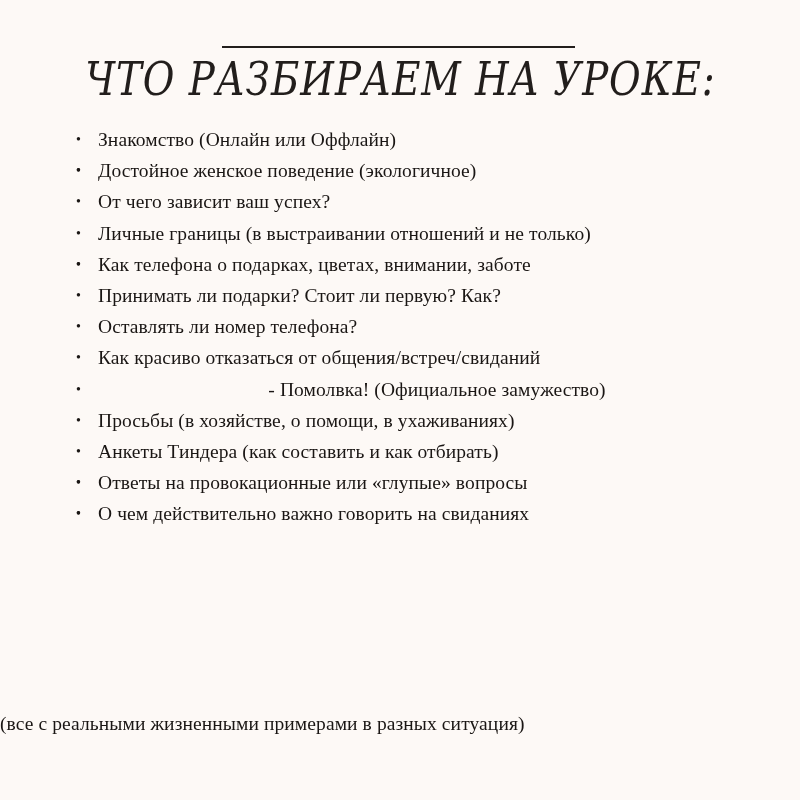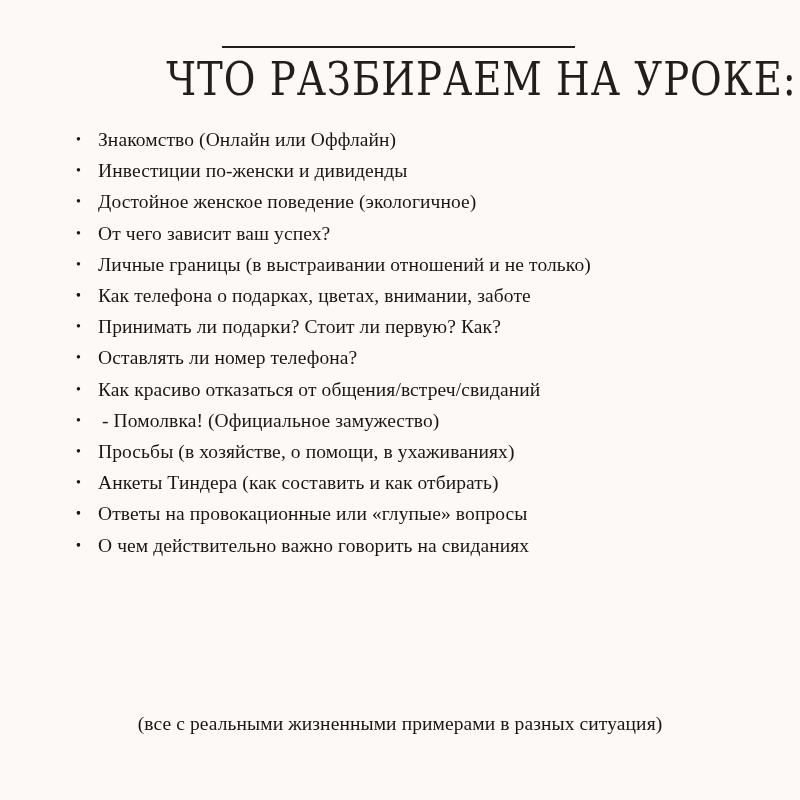--- a/index.html
+++ b/index.html
@@ -22,21 +22,22 @@
     position: relative;
     box-sizing: border-box;
   }
 
   
   .title-block {
     position: absolute;
     top: 52px;
     left: 0;
     width: 800px;
-    text-align: right;
+    text-align: center;
+    font-style: italic;
   }
   .title {
     font-family: "DejaVu Serif", "Liberation Serif", serif;
     font-size: 39px;
     line-height: 44px;
     letter-spacing: 1.0px;
     font-weight: 400;
     color: #221e1c;
     transform: scaleY(1.22) scaleX(0.99);
     transform-origin: center top;
@@ -75,48 +76,49 @@
   .list-item .bullet {
     position: absolute;
     left: 4px;
     top: 0;
     font-size: 14px;
     line-height: 31.2px;
     color: #1a1614;
   }
   .list-item.subline {
     padding-left: 30px;
+    text-align: center;
   }
 
   
   .footer {
     position: absolute;
     top: 710px;
     left: 0;
     width: 800px;
-    text-align: center;
+    text-align: left;
     font-size: 19.5px;
     line-height: 28px;
     color: #1a1614;
     letter-spacing: 0.1px;
   }
 </style>
 </head>
 <body style="background: rgb(253, 249, 246); color: rgb(26, 22, 20);">
 
 <div class="page">
 
   <div class="title-block">
     <span class="title">ЧТО РАЗБИРАЕМ НА УРОКЕ:</span>
   </div>
   <div class="title-underline" style="background: rgb(34, 30, 28);"></div>
 
   <ul class="list">
       <li class="list-item"><span class="bullet">•</span><span class="label">Знакомство (Онлайн или Оффлайн)</span></li>
-      <li class="list-item"><span class="bullet">•</span><span class="label">Инвестиции по-женски и дивиденды</span></li>
+      <li class="list-item"><span class="bullet">•</span></li>
       <li class="list-item"><span class="bullet">•</span><span class="label">Достойное женское поведение (экологичное)</span></li>
       <li class="list-item"><span class="bullet">•</span><span class="label">От чего зависит ваш успех?</span></li>
       <li class="list-item"><span class="bullet">•</span><span class="label">Личные границы (в выстраивании отношений и не только)</span></li>
       <li class="list-item"><span class="bullet">•</span></li>
       <li class="list-item"><span class="bullet">•</span><span class="label">Как телефона о подарках, цветах, внимании, заботе</span></li>
       <li class="list-item"><span class="bullet">•</span><span class="label">Принимать ли подарки? Стоит ли первую? Как?</span></li>
       <li class="list-item"><span class="bullet">•</span><span class="label">Оставлять ли номер телефона?</span></li>
       <li class="list-item"><span class="bullet">•</span><span class="label">Как красиво отказаться от общения/встреч/свиданий</span></li>
       <li class="list-item"><span class="bullet">•</span></li>
       <li class="list-item subline"><span class="label">- Помолвка! (Официальное замужество)</span></li>

